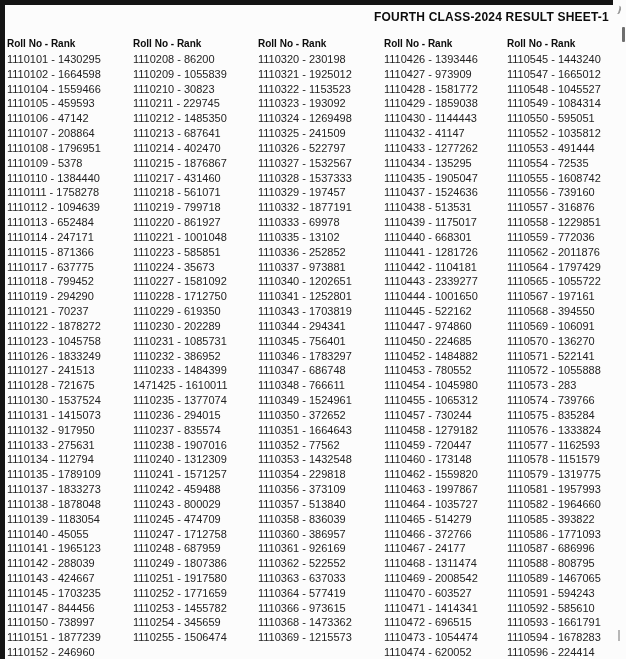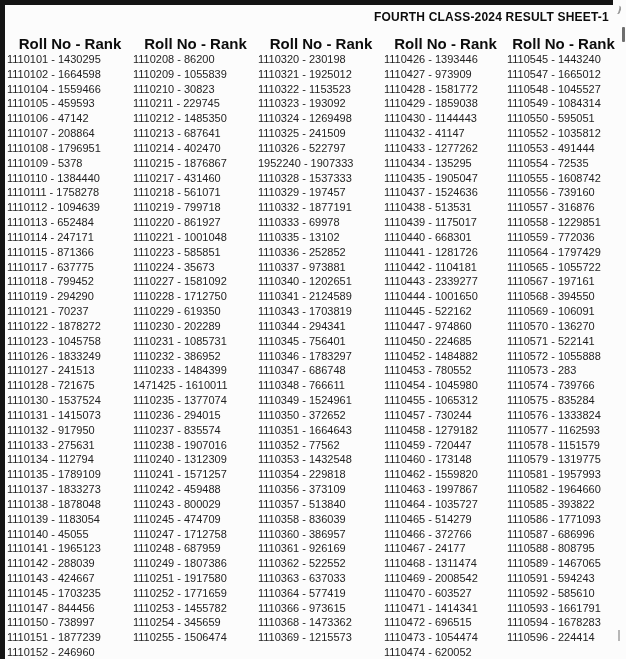--- a/index.html
+++ b/index.html
@@ -30,22 +30,22 @@
   }
   .col { flex: 0 0 auto; }
   .col:nth-child(1) { width: 126px; }
   .col:nth-child(2) { width: 125px; }
   .col:nth-child(3) { width: 126px; }
   .col:nth-child(4) { width: 123px; }
   .col:nth-child(5) { width: 113px; }
   .col-header {
     box-sizing: border-box;
     height: 16px; padding-top: 2px;
-    font-size: 15px; font-weight: 700; color: #0c0c0c;
-    line-height: 12px; white-space: nowrap; text-align: center;
+    font-size: 10px; font-weight: 700; color: #0c0c0c;
+    line-height: 12px; white-space: nowrap;
   }
   .row {
     height: 14.83px; line-height: 14.83px;
     font-size: 11px; color: #232323;
     white-space: nowrap;
   }
   .scroll-thumb {
     position: absolute; right: 1px; top: 27px;
     width: 3px; height: 15px;
     background: #6e6e6e; border-radius: 1px;
@@ -159,30 +159,30 @@
       </div>
       <div class="col">
         <div class="col-header">Roll No - Rank</div>
         <div class="row">1110320 - 230198</div>
         <div class="row">1110321 - 1925012</div>
         <div class="row">1110322 - 1153523</div>
         <div class="row">1110323 - 193092</div>
         <div class="row">1110324 - 1269498</div>
         <div class="row">1110325 - 241509</div>
         <div class="row">1110326 - 522797</div>
-        <div class="row">1952240 - 1907333</div>
+        <div class="row">1110327 - 1532567</div>
         <div class="row">1110328 - 1537333</div>
         <div class="row">1110329 - 197457</div>
         <div class="row">1110332 - 1877191</div>
         <div class="row">1110333 - 69978</div>
         <div class="row">1110335 - 13102</div>
         <div class="row">1110336 - 252852</div>
         <div class="row">1110337 - 973881</div>
         <div class="row">1110340 - 1202651</div>
-        <div class="row">1110341 - 2124589</div>
+        <div class="row">1110341 - 1252801</div>
         <div class="row">1110343 - 1703819</div>
         <div class="row">1110344 - 294341</div>
         <div class="row">1110345 - 756401</div>
         <div class="row">1110346 - 1783297</div>
         <div class="row">1110347 - 686748</div>
         <div class="row">1110348 - 766611</div>
         <div class="row">1110349 - 1524961</div>
         <div class="row">1110350 - 372652</div>
         <div class="row">1110351 - 1664643</div>
         <div class="row">1110352 - 77562</div>
@@ -252,20 +252,21 @@
         <div class="row">1110549 - 1084314</div>
         <div class="row">1110550 - 595051</div>
         <div class="row">1110552 - 1035812</div>
         <div class="row">1110553 - 491444</div>
         <div class="row">1110554 - 72535</div>
         <div class="row">1110555 - 1608742</div>
         <div class="row">1110556 - 739160</div>
         <div class="row">1110557 - 316876</div>
         <div class="row">1110558 - 1229851</div>
         <div class="row">1110559 - 772036</div>
+        <div class="row">1110562 - 2011876</div>
         <div class="row">1110564 - 1797429</div>
         <div class="row">1110565 - 1055722</div>
         <div class="row">1110567 - 197161</div>
         <div class="row">1110568 - 394550</div>
         <div class="row">1110569 - 106091</div>
         <div class="row">1110570 - 136270</div>
         <div class="row">1110571 - 522141</div>
         <div class="row">1110572 - 1055888</div>
         <div class="row">1110573 - 283</div>
         <div class="row">1110574 - 739766</div>

